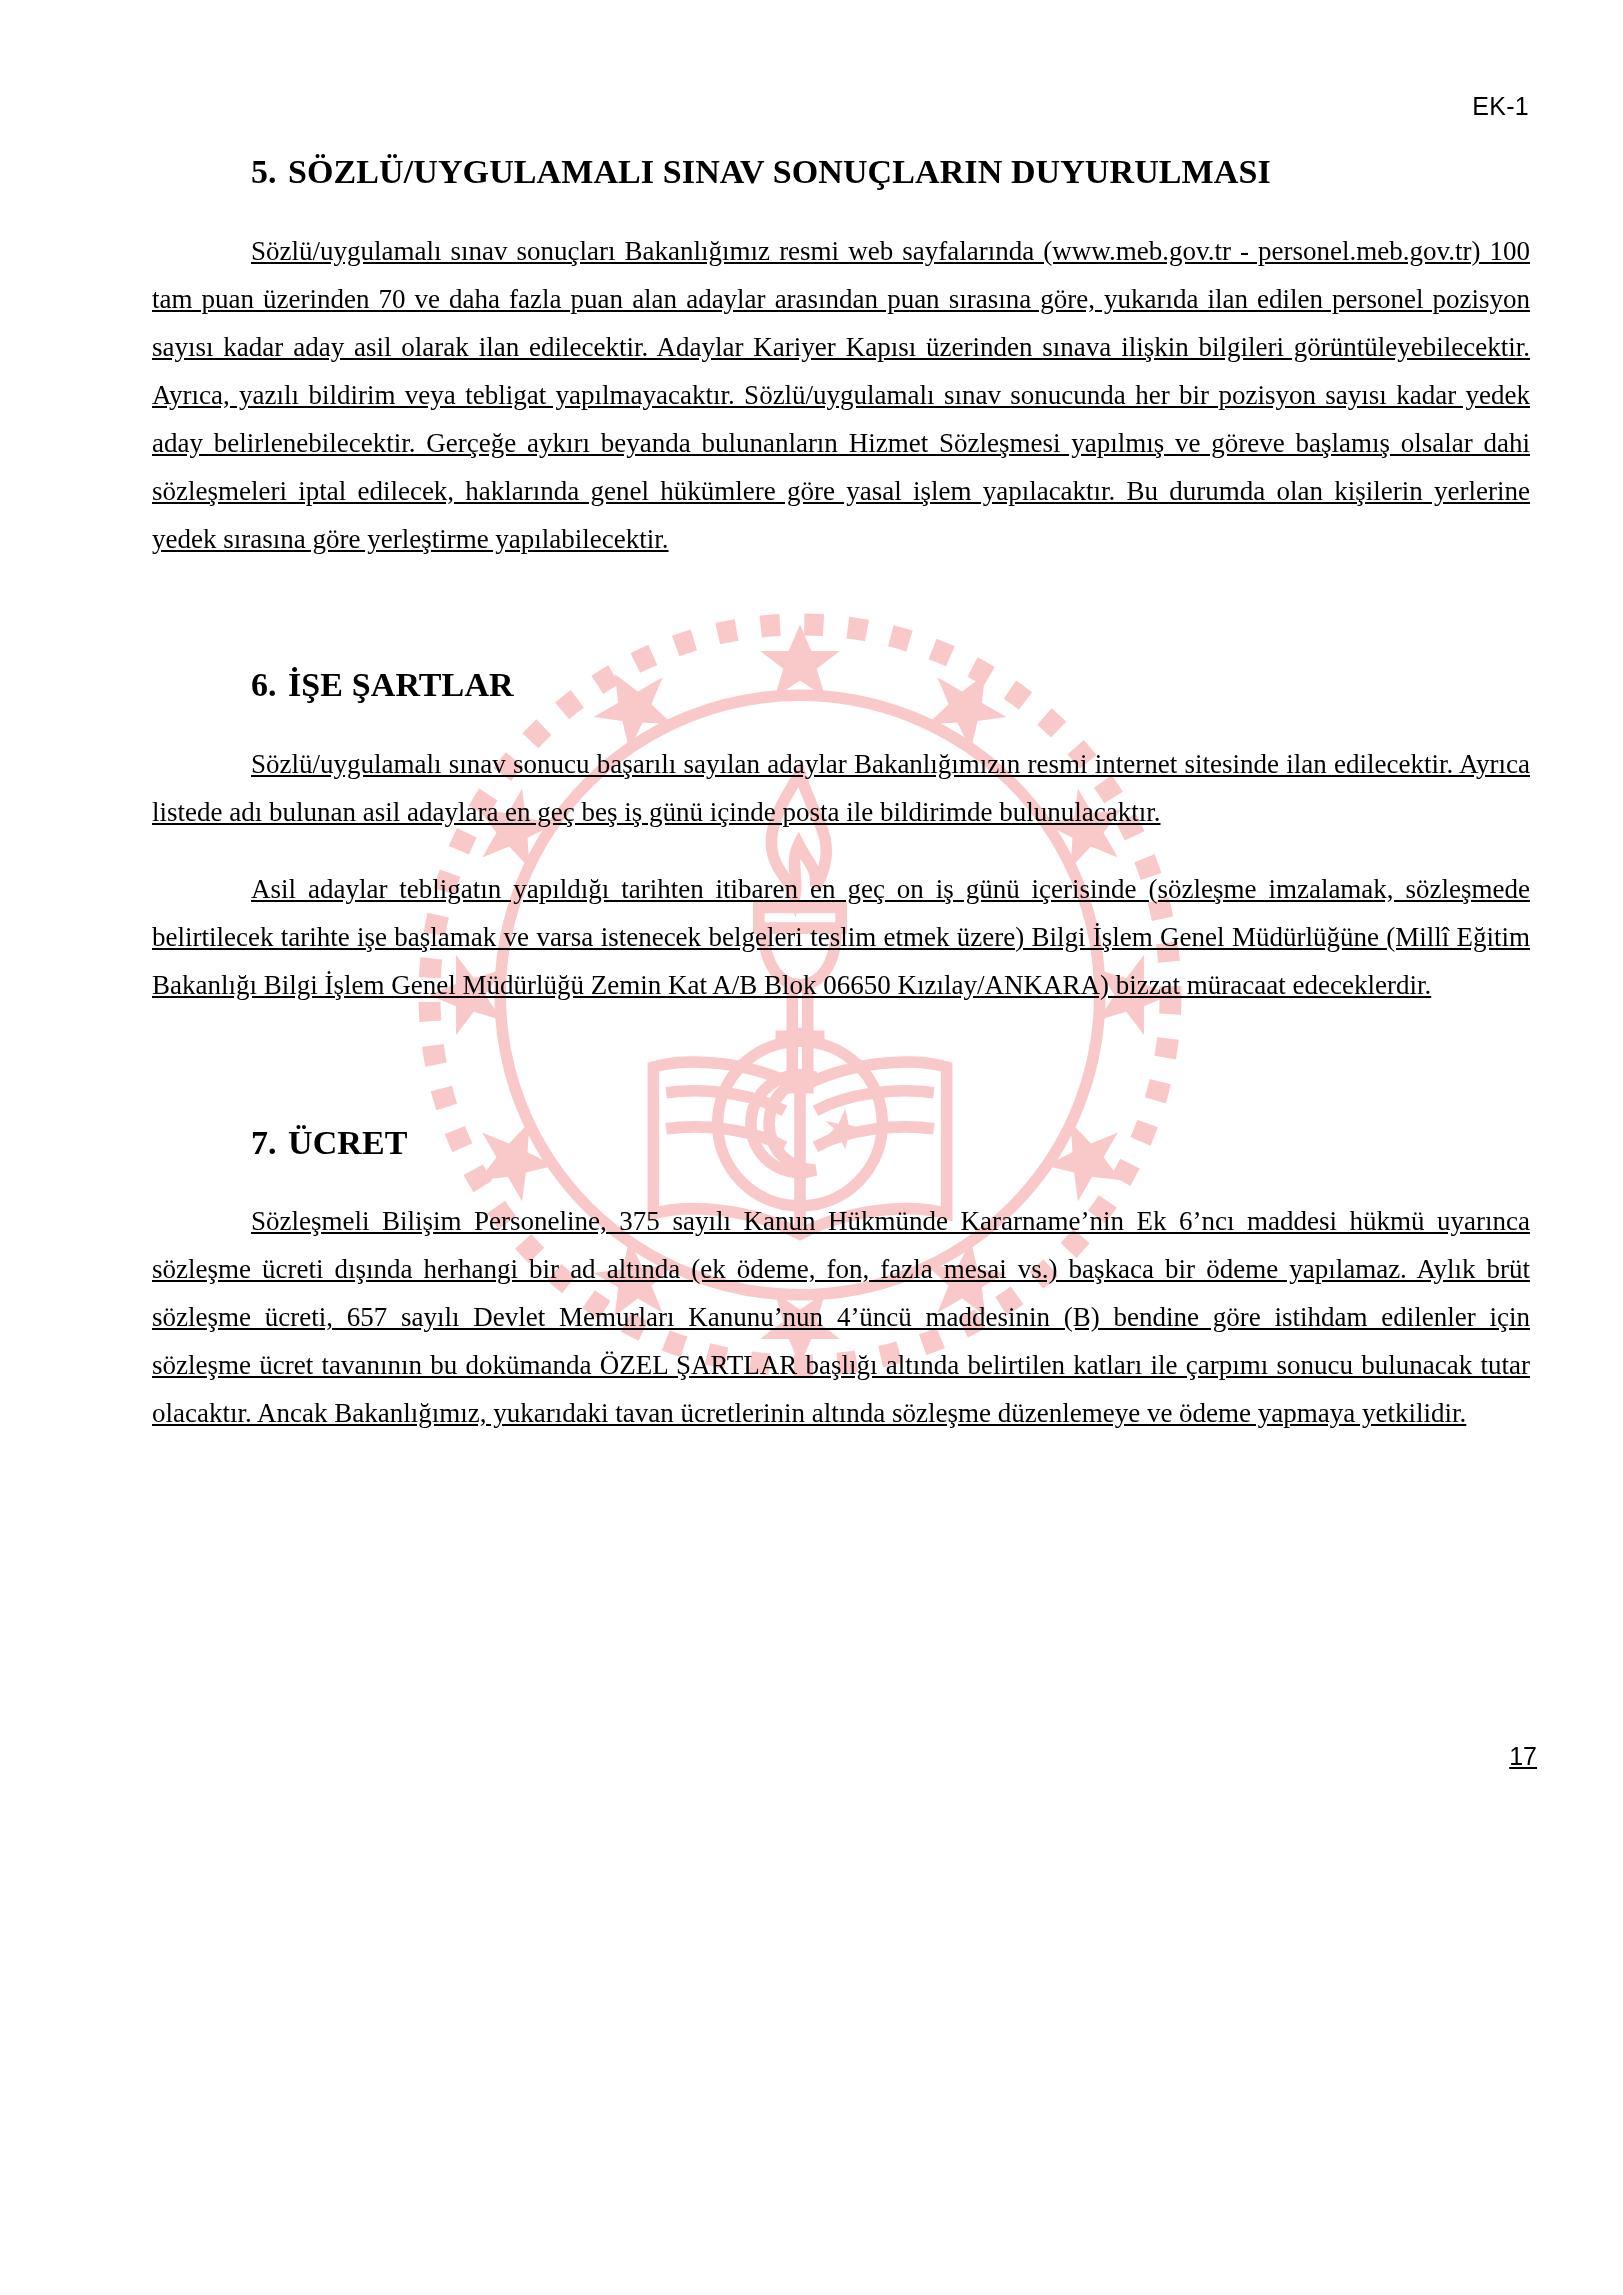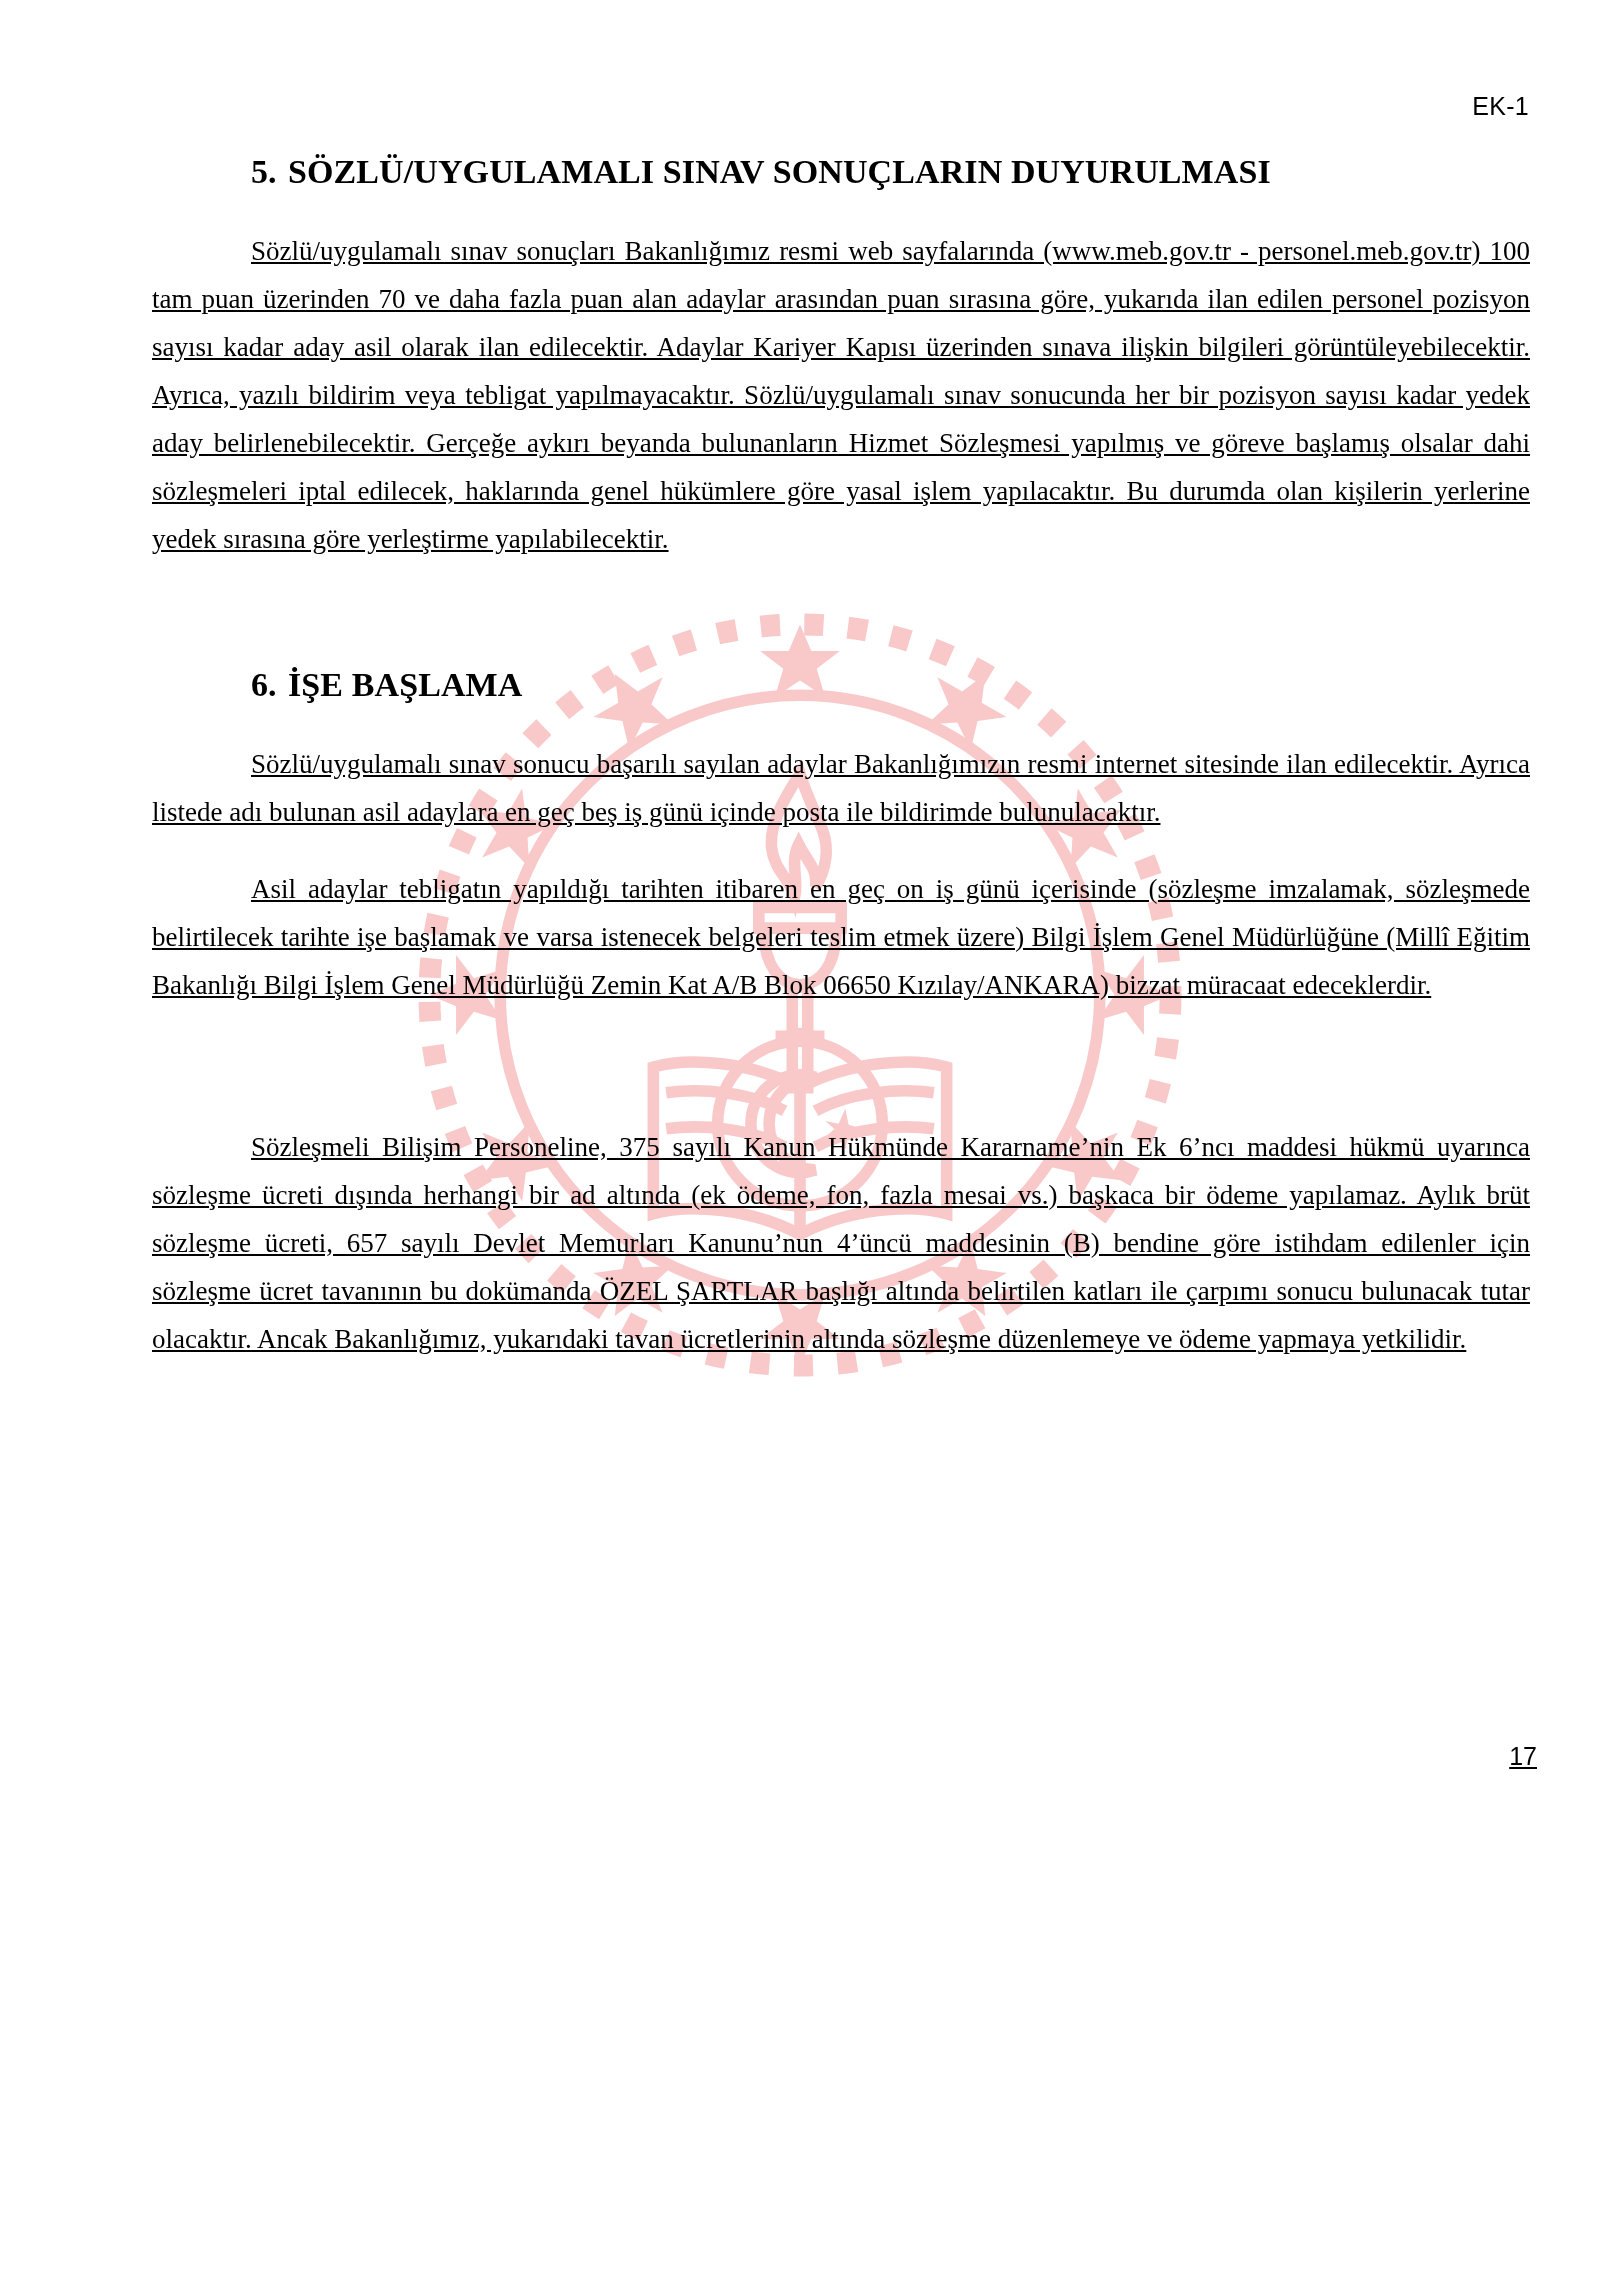--- a/index.html
+++ b/index.html
@@ -199,28 +199,33 @@
         <h2 class="section-heading">
           <span class="num">5.</span><span>SÖZLÜ/UYGULAMALI SINAV SONUÇLARIN DUYURULMASI</span>
         </h2>
       </div>
       <p class="para">Sözlü/uygulamalı sınav sonuçları Bakanlığımız resmi web sayfalarında (www.meb.gov.tr - personel.meb.gov.tr) 100 tam puan üzerinden 70 ve daha fazla puan alan adaylar arasından puan sırasına göre, yukarıda ilan edilen personel pozisyon sayısı kadar aday asil olarak ilan edilecektir. Adaylar Kariyer Kapısı üzerinden sınava ilişkin bilgileri görüntüleyebilecektir. Ayrıca, yazılı bildirim veya tebligat yapılmayacaktır. Sözlü/uygulamalı sınav sonucunda her bir pozisyon sayısı kadar yedek aday belirlenebilecektir. Gerçeğe aykırı beyanda bulunanların Hizmet Sözleşmesi yapılmış ve göreve başlamış olsalar dahi sözleşmeleri iptal edilecek, haklarında genel hükümlere göre yasal işlem yapılacaktır. Bu durumda olan kişilerin yerlerine yedek sırasına göre yerleştirme yapılabilecektir.</p>
 
       <div class="gap-before-6"></div>
 
       <div class="heading-wrap">
         <h2 class="section-heading">
-          <span class="num">6.</span><span>İŞE BAŞLAMA</span>
+          <span class="num">6.</span><span>İŞE ŞARTLAR</span>
         </h2>
       </div>
       <p class="para">Sözlü/uygulamalı sınav sonucu başarılı sayılan adaylar Bakanlığımızın resmi internet sitesinde ilan edilecektir. Ayrıca listede adı bulunan asil adaylara en geç beş iş günü içinde posta ile bildirimde bulunulacaktır.</p>
       <p class="para">Asil adaylar tebligatın yapıldığı tarihten itibaren en geç on iş günü içerisinde (sözleşme imzalamak, sözleşmede belirtilecek tarihte işe başlamak ve varsa istenecek belgeleri teslim etmek üzere) Bilgi İşlem Genel Müdürlüğüne (Millî Eğitim Bakanlığı Bilgi İşlem Genel Müdürlüğü Zemin Kat A/B Blok 06650 Kızılay/ANKARA) bizzat müracaat edeceklerdir.</p>
 
       <div class="gap-before-7"></div>
 
+      <div class="heading-wrap">
+        <h2 class="section-heading">
+          <span class="num">7.</span><span>ÜCRET</span>
+        </h2>
+      </div>
       <p class="para">Sözleşmeli Bilişim Personeline, 375 sayılı Kanun Hükmünde Kararname’nin Ek 6’ncı maddesi hükmü uyarınca sözleşme ücreti dışında herhangi bir ad altında (ek ödeme, fon, fazla mesai vs.) başkaca bir ödeme yapılamaz. Aylık brüt sözleşme ücreti, 657 sayılı Devlet Memurları Kanunu’nun 4’üncü maddesinin (B) bendine göre istihdam edilenler için sözleşme ücret tavanının bu dokümanda ÖZEL ŞARTLAR başlığı altında belirtilen katları ile çarpımı sonucu bulunacak tutar olacaktır. Ancak Bakanlığımız, yukarıdaki tavan ücretlerinin altında sözleşme düzenlemeye ve ödeme yapmaya yetkilidir.</p>
 
     </div>
 
     <div class="page-number">17</div>
 
   </div>
 </div>
 
 

